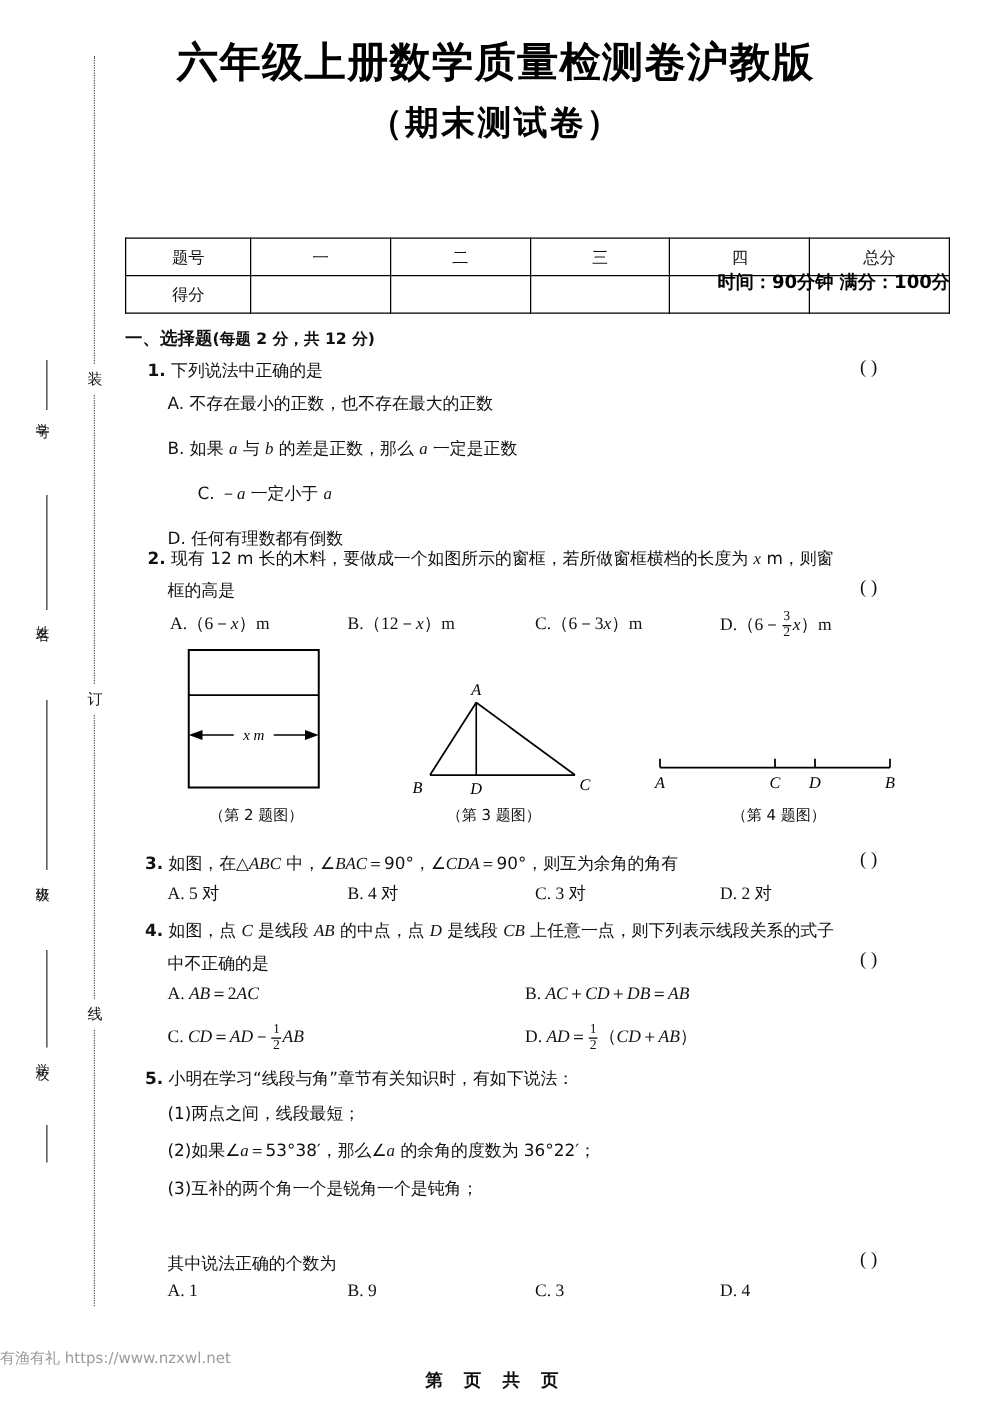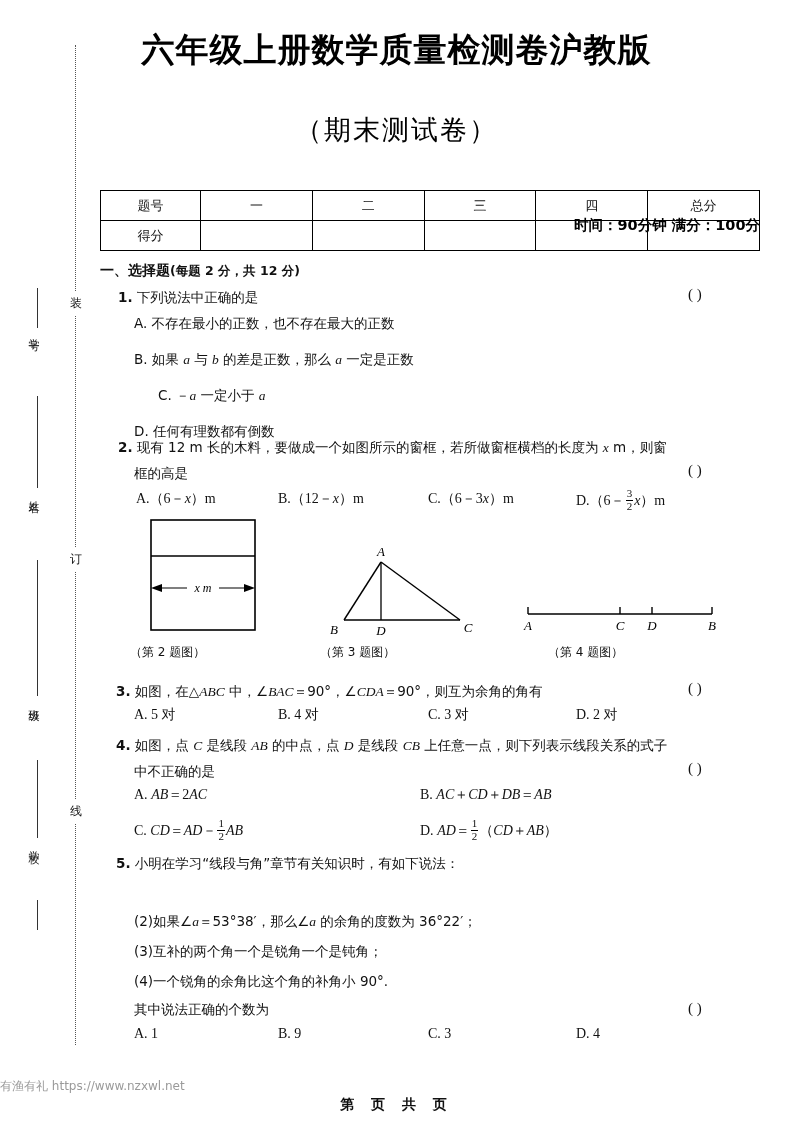--- a/index.html
+++ b/index.html
@@ -18,23 +18,23 @@
   .vlabel{position:absolute;left:22px;width:18px;
      writing-mode:vertical-rl;text-orientation:upright;
      font-family:"DejaVu Sans","Liberation Sans",sans-serif;font-size:11px;
      letter-spacing:2px;color:#111;}
   .vrule{position:absolute;left:37px;width:0;border-left:1px solid #333;}
 
   
   .title{position:absolute;left:0;right:0;top:28px;text-align:center;
      font-family:"DejaVu Sans","Liberation Sans",sans-serif;
      font-weight:bold;font-size:33px;letter-spacing:1px;color:#000;}
-  .subtitle{position:absolute;left:0;right:0;top:112px;text-align:center;
+  .subtitle{position:absolute;left:0;right:0;top:80px;text-align:center;
      font-family:"DejaVu Sans","Liberation Sans",sans-serif;
-     font-weight:normal;font-size:27px;letter-spacing:2px;color:#000;}
+     font-weight:bold;font-size:27px;letter-spacing:2px;color:#000;}
   .meta{position:absolute;right:33px;top:168px;
      font-family:"DejaVu Sans","Liberation Sans",sans-serif;font-size:14.5px;
      font-weight:bold;color:#000;margin-top:48px;}
 
   
   .score-table{position:absolute;left:100px;top:190px;width:660px;
      border-collapse:collapse;}
   .score-table td{border:1px solid #000;height:27px;text-align:center;
      font-family:"DejaVu Sans","Liberation Sans",sans-serif;font-size:13px;}
   .score-table td.hcell{width:100px;}
@@ -54,21 +54,21 @@
   .paren{position:absolute;font-family:"Liberation Serif",serif;font-size:15px;}
   .opt{position:absolute;font-family:"Liberation Serif","DejaVu Serif",serif;
        font-size:14px;white-space:nowrap;}
   .frac{display:inline-block;vertical-align:-0.45em;text-align:center;
         font-size:11px;line-height:1.05;margin:0 1px;}
   .frac .num{display:block;border-bottom:1px solid #000;padding:0 1px;}
   .frac .den{display:block;padding:0 1px;}
 
   
   .figcap{position:absolute;font-family:"DejaVu Sans","Liberation Sans",sans-serif;
-     font-size:12px;}
+     font-size:12px;text-align:center;}
 
   
   .wm{position:absolute;left:0;right:0;top:1078px;text-align:left;
       font-family:"DejaVu Sans","Liberation Sans",sans-serif;font-size:12px;
       color:#9a9a9a;}
   .pagefoot{position:absolute;left:0;right:0;top:1096px;text-align:center;
       font-family:"DejaVu Sans","Liberation Sans",sans-serif;font-size:14px;
       font-weight:bold;letter-spacing:6px;color:#111;}
 </style>
 </head>
@@ -199,24 +199,24 @@
 
   <div class="opt" style="left:134px;top:786px;">A. <span class="mi">AB</span>＝2<span class="mi">AC</span></div>
   <div class="opt" style="left:420px;top:786px;">B. <span class="mi">AC</span>＋<span class="mi">CD</span>＋<span class="mi">DB</span>＝<span class="mi">AB</span></div>
   <div class="opt" style="left:134px;top:818px;">C. <span class="mi">CD</span>＝<span class="mi">AD</span>－<span class="frac"><span class="num">1</span><span class="den">2</span></span><span class="mi">AB</span></div>
   <div class="opt" style="left:420px;top:818px;">D. <span class="mi">AD</span>＝<span class="frac"><span class="num">1</span><span class="den">2</span></span>（<span class="mi">CD</span>＋<span class="mi">AB</span>）</div>
 
   <div class="q cn" style="left:116px;top:850px;">
     <span class="qnum">5.</span>
     <span>小明在学习“线段与角”章节有关知识时，有如下说法：</span>
   </div>
+  <div class="q cn" style="left:134px;top:878px;">(1)两点之间，线段最短；</div>
   <div class="q cn" style="left:134px;top:908px;">(2)如果∠<span class="mi">a</span>＝53°38′，那么∠<span class="mi">a</span> 的余角的度数为 36°22′；</div>
   <div class="q cn" style="left:134px;top:938px;">(3)互补的两个角一个是锐角一个是钝角；</div>
-  <div class="q cn" style="left:134px;top:968px;">(4)一个锐角的余角比这个角的补角小 90°.</div>
-  <div class="q cn" style="left:134px;top:998px;font-family:Liberation Mono, monospace;">其中说法正确的个数为</div>
+  <div class="q cn" style="left:134px;top:998px;">其中说法正确的个数为</div>
   <div class="paren" style="left:688px;top:1000px;">(        )</div>
 
   <div class="opt" style="left:134px;top:1026px;">A. 1</div>
   <div class="opt" style="left:278px;top:1026px;">B. 9</div>
   <div class="opt" style="left:428px;top:1026px;">C. 3</div>
   <div class="opt" style="left:576px;top:1026px;">D. 4</div>
 
   <div class="wm">有渔有礼 https://www.nzxwl.net</div>
   <div class="pagefoot">第 页 共 页</div>
 

